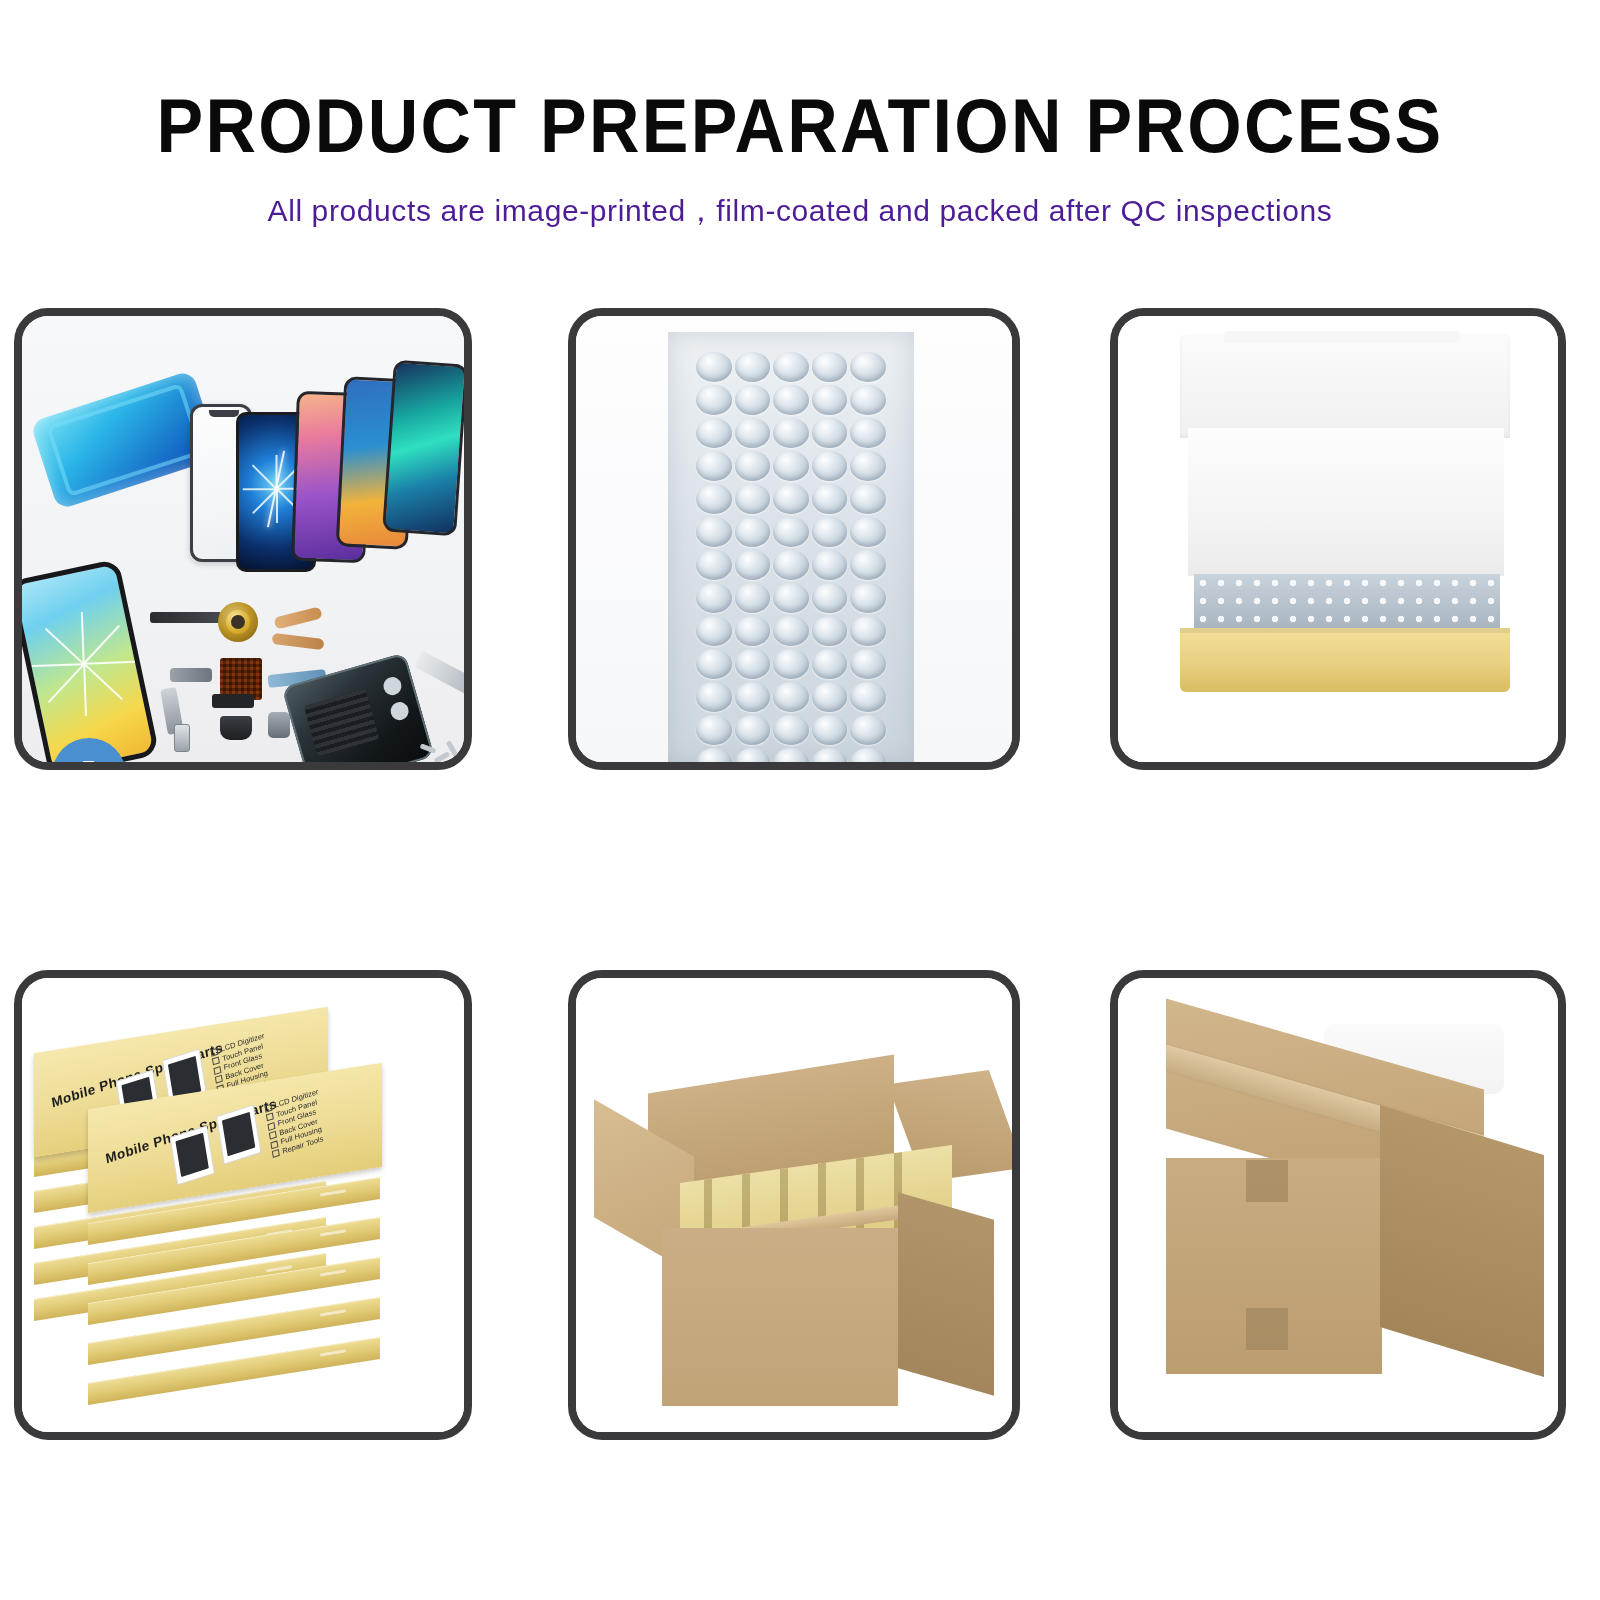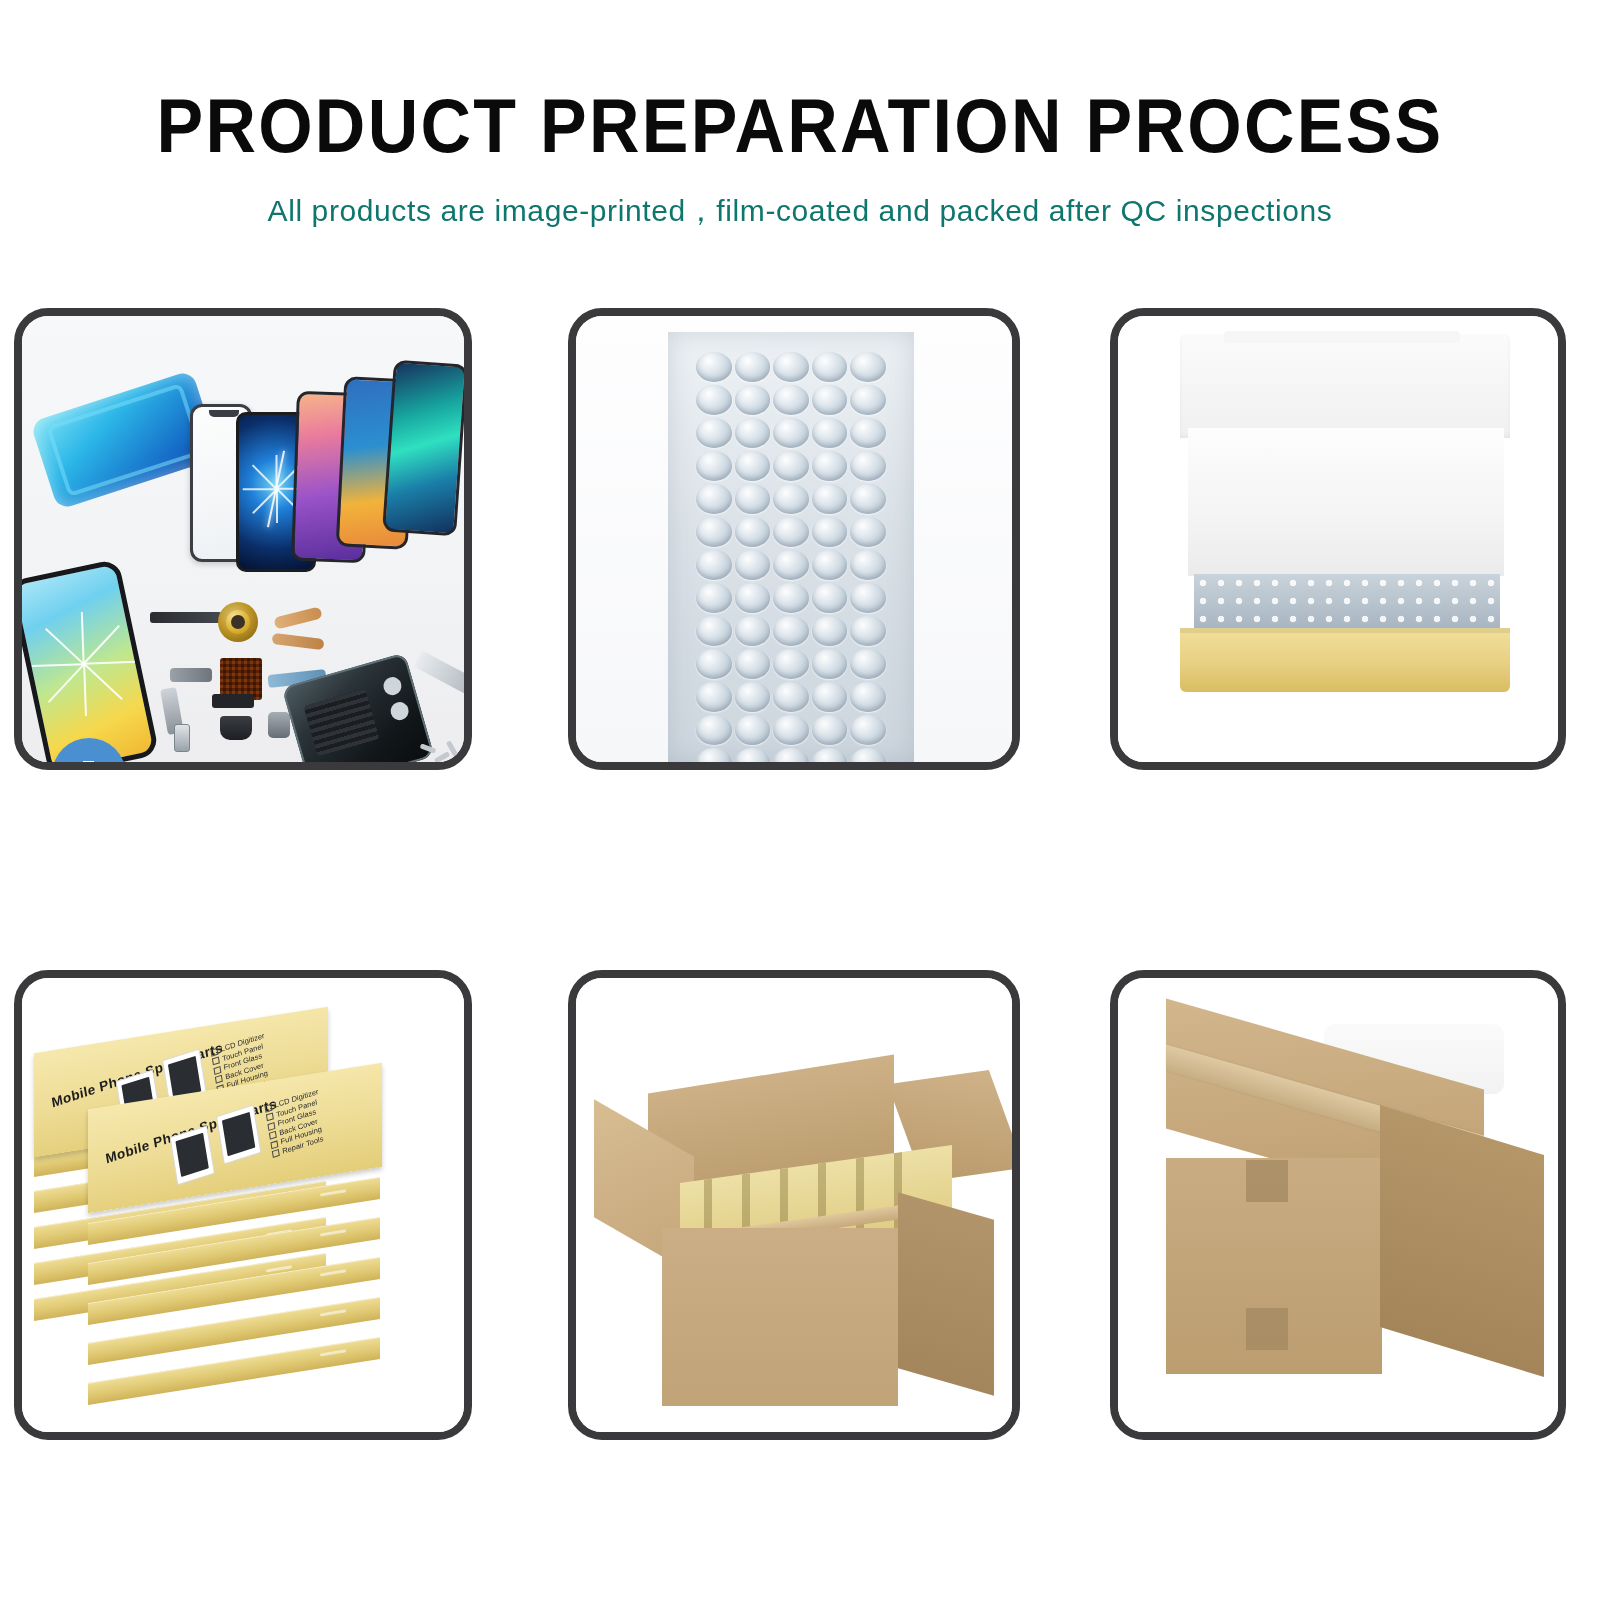--- a/index.html
+++ b/index.html
@@ -21,21 +21,21 @@
     color: #0a0a0a;
     margin-top: 82px;
     transform: scaleX(0.92);
     white-space: nowrap;
   }
   .subtitle {
     font-family: "Liberation Sans", sans-serif;
     font-weight: 400;
     font-size: 30px;
     letter-spacing: 0.6px;
-    color: #0f766e;
+    color: #4c1d95;
     margin-top: 22px;
     white-space: nowrap;
   }
 
   
   .grid { position: absolute; left: 0; top: 270px; width: 1600px; height: 1330px; }
   .panel {
     position: absolute;
     border: 8px solid #3a3a3c;
     border-radius: 34px;

